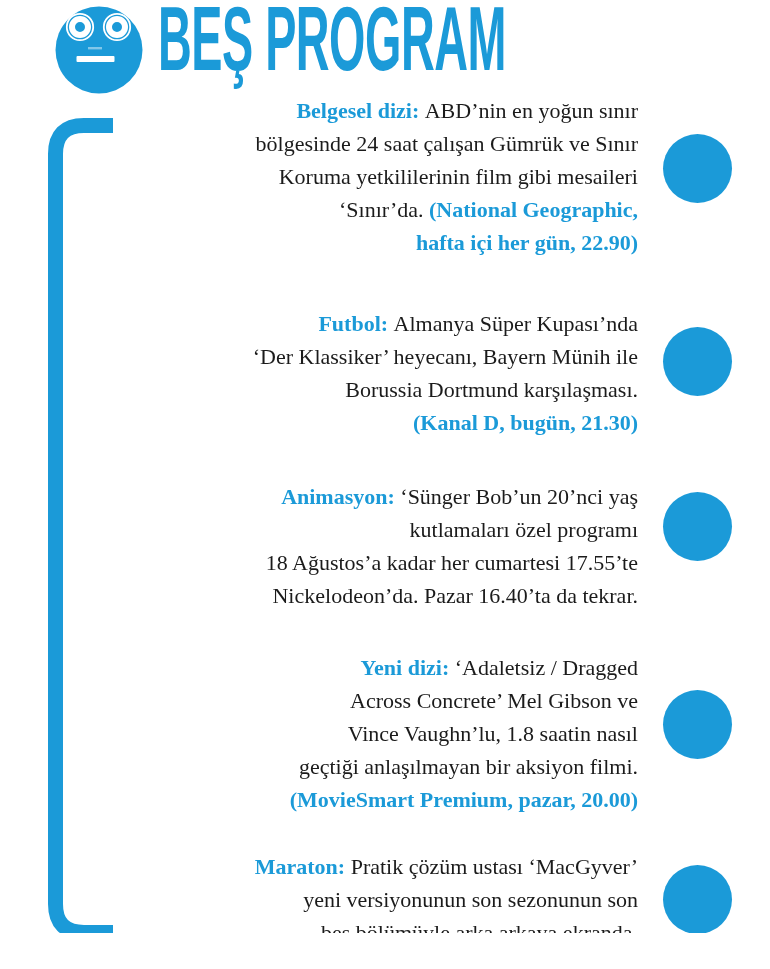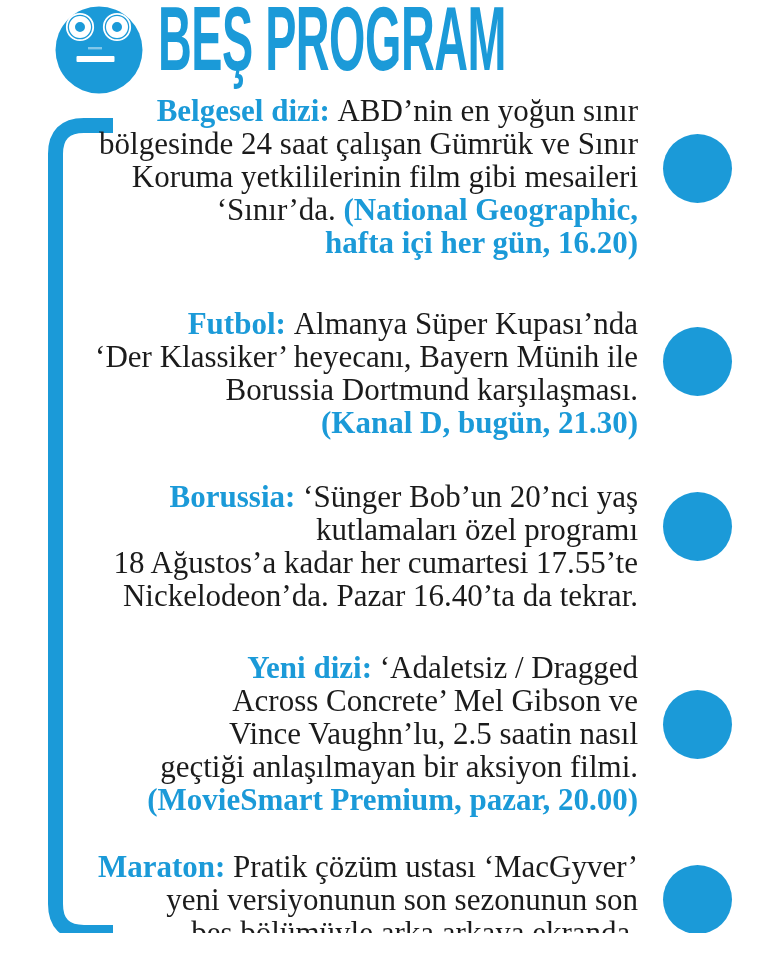--- a/index.html
+++ b/index.html
@@ -6,21 +6,21 @@
   .page{position:relative;width:770px;height:933px;background:#fff;overflow:hidden;
         font-family:"Liberation Serif",serif;}
   .face-icon{position:absolute;left:55px;top:6px;width:88px;height:88px;}
   .page-title{position:absolute;left:158px;top:-6px;margin:0;
       font-family:"Liberation Sans",sans-serif;font-weight:bold;
       font-size:90px;line-height:1;letter-spacing:-1px;
       transform:scaleX(0.52);transform-origin:left top;
       color:var(--accent);white-space:nowrap;}
   .bracket{position:absolute;left:0;top:0;width:770px;height:969px;pointer-events:none;}
   .program{position:absolute;right:132px;width:600px;text-align:right;
-      font-size:31px;line-height:33px;color:var(--ink);white-space:pre-line;}
+      font-size:22px;line-height:33px;color:var(--ink);white-space:pre-line;}
   .p0{top:94px;}
   .p1{top:307px;}
   .p2{top:480px;}
   .p3{top:651px;}
   .p4{top:850px;}
   .cat,.sched{color:var(--accent);font-weight:bold;}
   .dot{position:absolute;left:663px;width:69px;height:69px;border-radius:50%;
       background:var(--accent);}
   .d0{top:134px;} .d1{top:327px;} .d2{top:492px;} .d3{top:690px;} .d4{top:865px;}
   .divider{position:absolute;left:0;top:961px;width:770px;height:3px;
@@ -49,32 +49,32 @@
 
   <svg class="bracket" viewBox="0 0 770 969" aria-hidden="true">
     <path d="M113 125.5 H84 Q55.5 125.5 55.5 154 V904 Q55.5 932.5 84 932.5 H113" fill="none" class="accent-stroke" stroke-width="15" stroke="#1b9ad8"></path>
   </svg>
 
   <div id="programs">
       <div class="program p0"><span class="cat">Belgesel dizi: </span><span class="desc">ABD’nin en yoğun sınır
 bölgesinde 24 saat çalışan Gümrük ve Sınır
 Koruma yetkililerinin film gibi mesaileri
 ‘Sınır’da. </span><span class="sched">(National Geographic,
-hafta içi her gün, 16.20)</span></div>
+hafta içi her gün, 22.90)</span></div>
       <div class="program p1"><span class="cat">Futbol: </span><span class="desc">Almanya Süper Kupası’nda
 ‘Der Klassiker’ heyecanı, Bayern Münih ile
 Borussia Dortmund karşılaşması.</span><span class="sched">
 (Kanal D, bugün, 21.30)</span></div>
-      <div class="program p2"><span class="cat">Borussia: </span><span class="desc">‘Sünger Bob’un 20’nci yaş
+      <div class="program p2"><span class="cat">Animasyon: </span><span class="desc">‘Sünger Bob’un 20’nci yaş
 kutlamaları özel programı
 18 Ağustos’a kadar her cumartesi 17.55’te
 Nickelodeon’da. Pazar 16.40’ta da tekrar.</span></div>
       <div class="program p3"><span class="cat">Yeni dizi: </span><span class="desc">‘Adaletsiz / Dragged
 Across Concrete’ Mel Gibson ve
-Vince Vaughn’lu, 2.5 saatin nasıl
+Vince Vaughn’lu, 1.8 saatin nasıl
 geçtiği anlaşılmayan bir aksiyon filmi.</span><span class="sched">
 (MovieSmart Premium, pazar, 20.00)</span></div>
       <div class="program p4"><span class="cat">Maraton: </span><span class="desc">Pratik çözüm ustası ‘MacGyver’
 yeni versiyonunun son sezonunun son
 beş bölümüyle arka arkaya ekranda.</span><span class="sched">
 (Foxcrime, pazar, 14.30)</span></div>
     </div>
 
   <div class="dot d0"></div>
   <div class="dot d1"></div>

